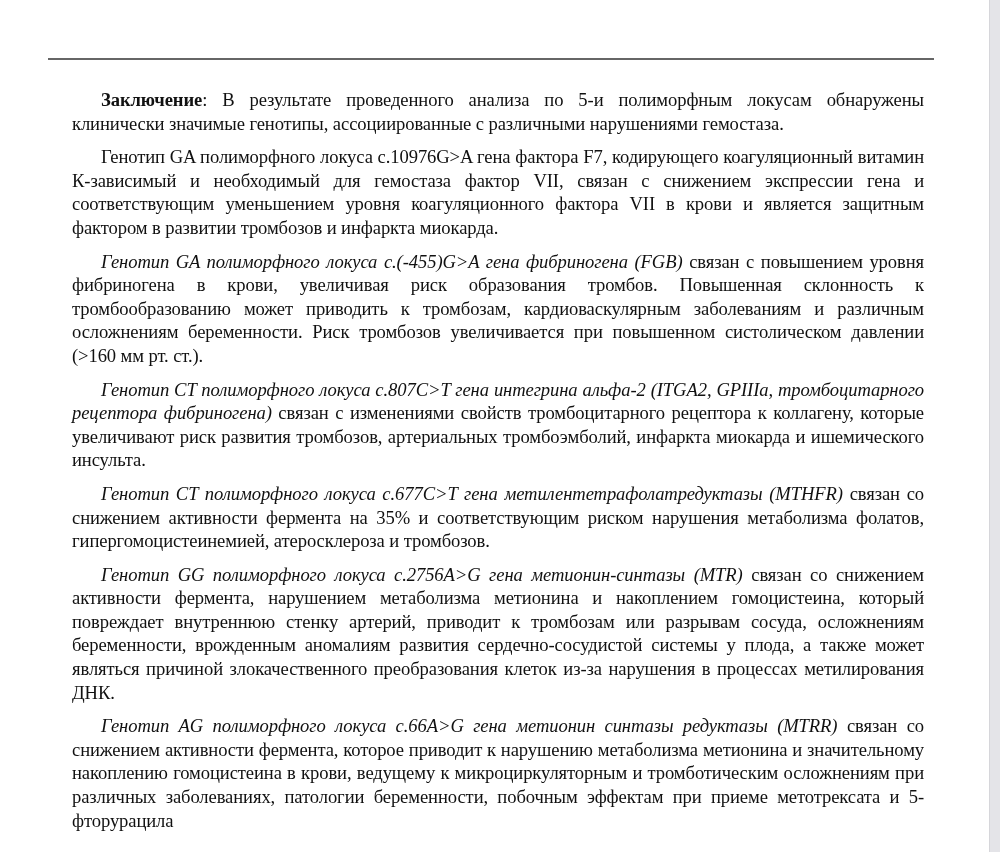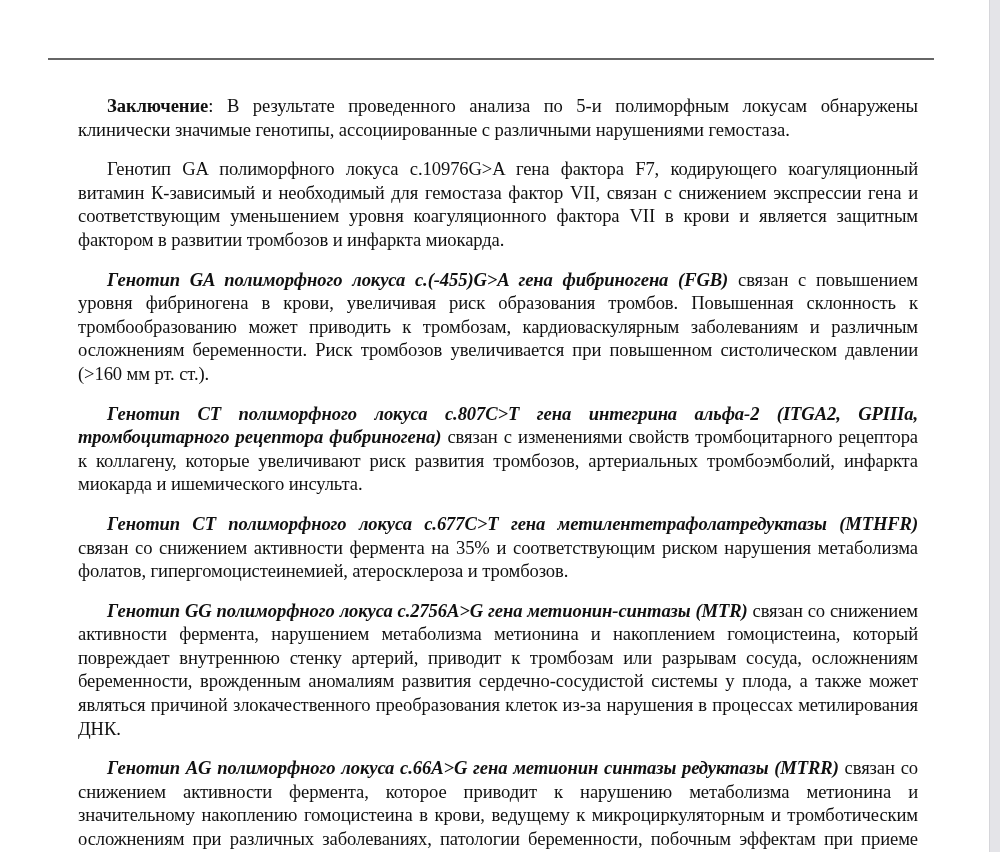--- a/index.html
+++ b/index.html
@@ -15,24 +15,24 @@
     }
     .rule {
       position: absolute; left: 48px; top: 58px; width: 886px; height: 2px;
       background: #666;
     }
     .page {
       position: absolute; left: 62px; top: 78px; width: 872px;
       font-size: 18.6px; line-height: 23.6px;
     }
     .page p {
-      margin: 16px; text-align: justify; text-indent: 29px;
+      margin: 10px; text-align: justify; text-indent: 29px;
       letter-spacing: -0.1px;
     }
-    .bi { font-weight: bold; font-style: italic; }
+    .bi { font-weight: normal; font-style: italic; }
     .b { font-weight: bold; }
     .i { }
   </style>
 </head>
 <body>
 
 <div class="rule"></div>
 <div class="right-strip"></div>
 
 <div class="page">

